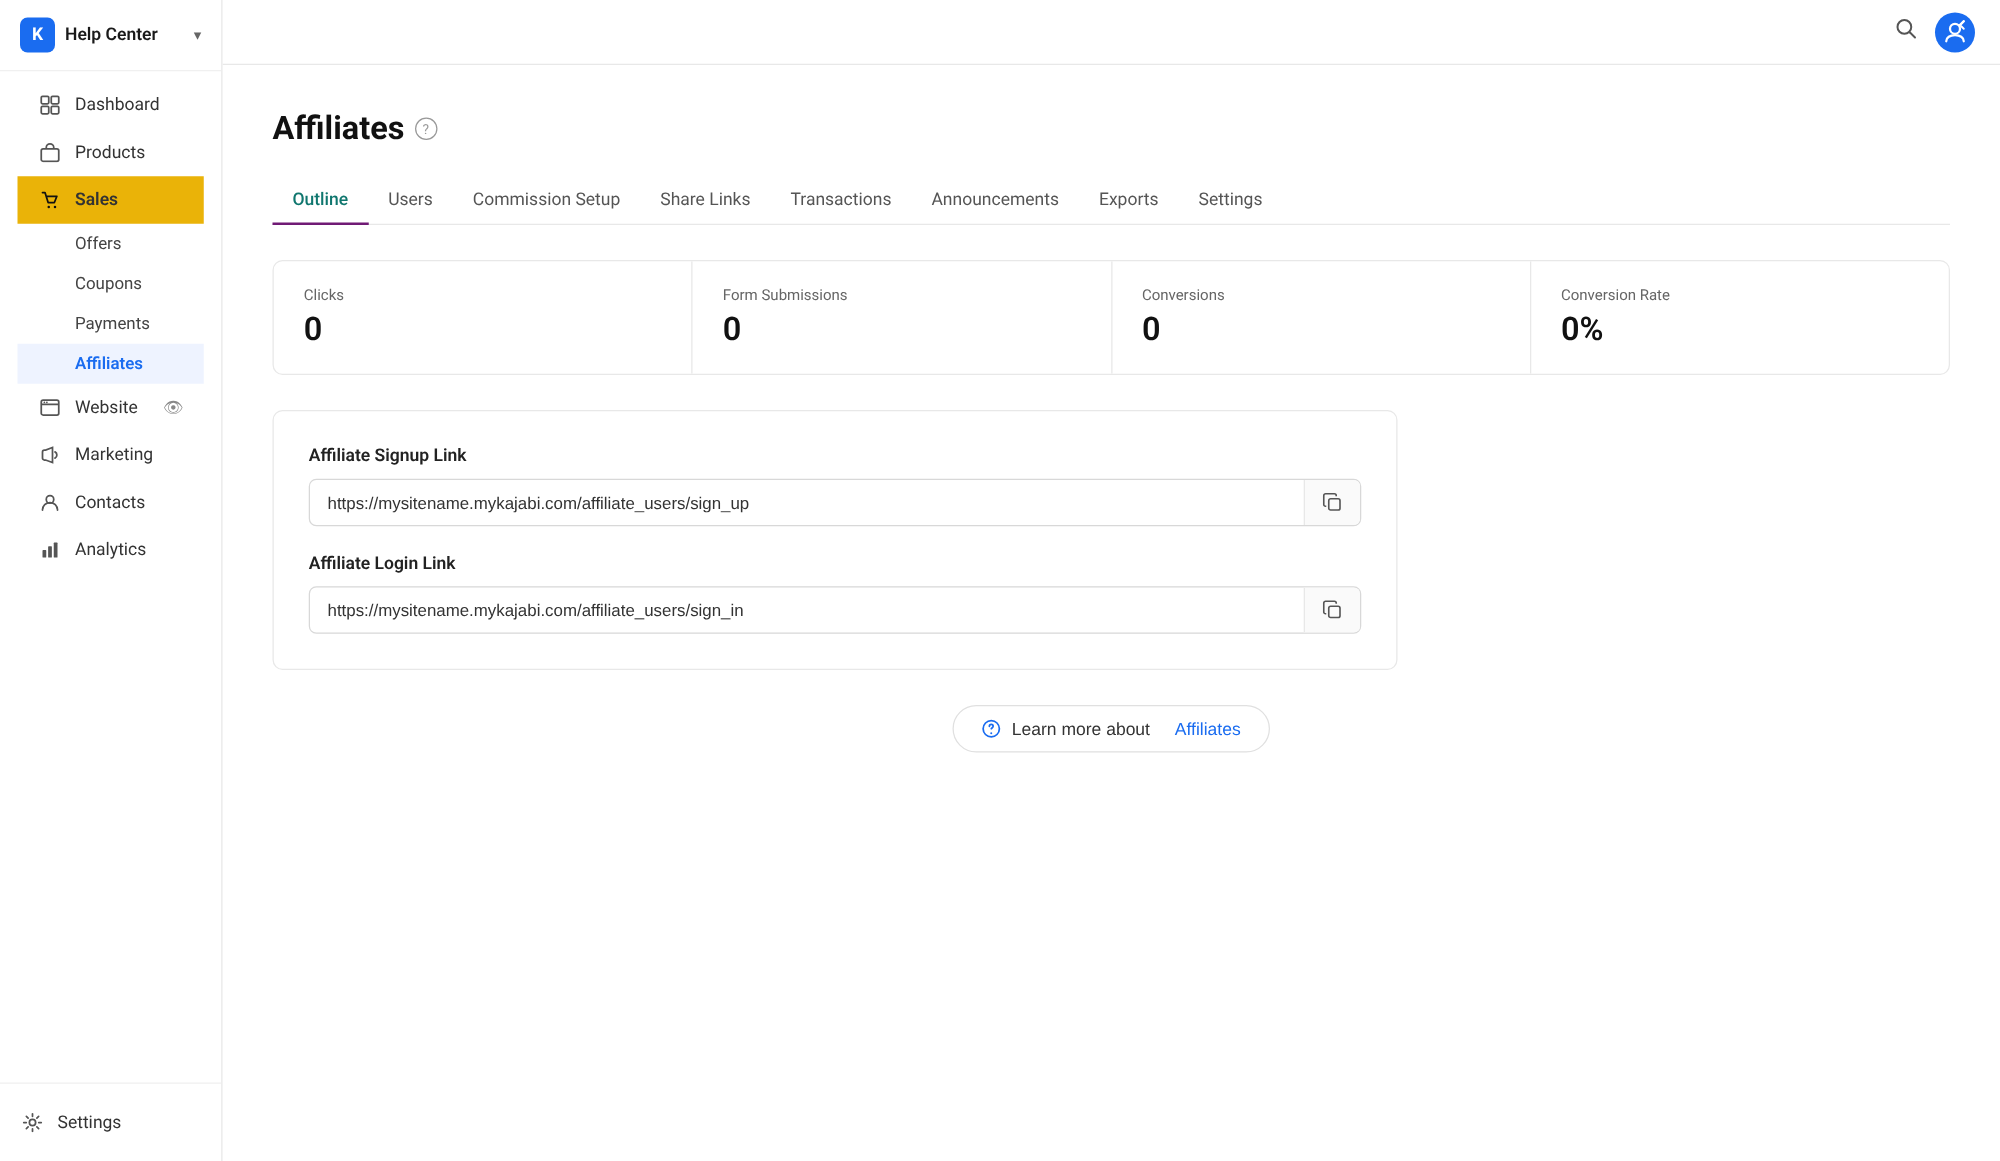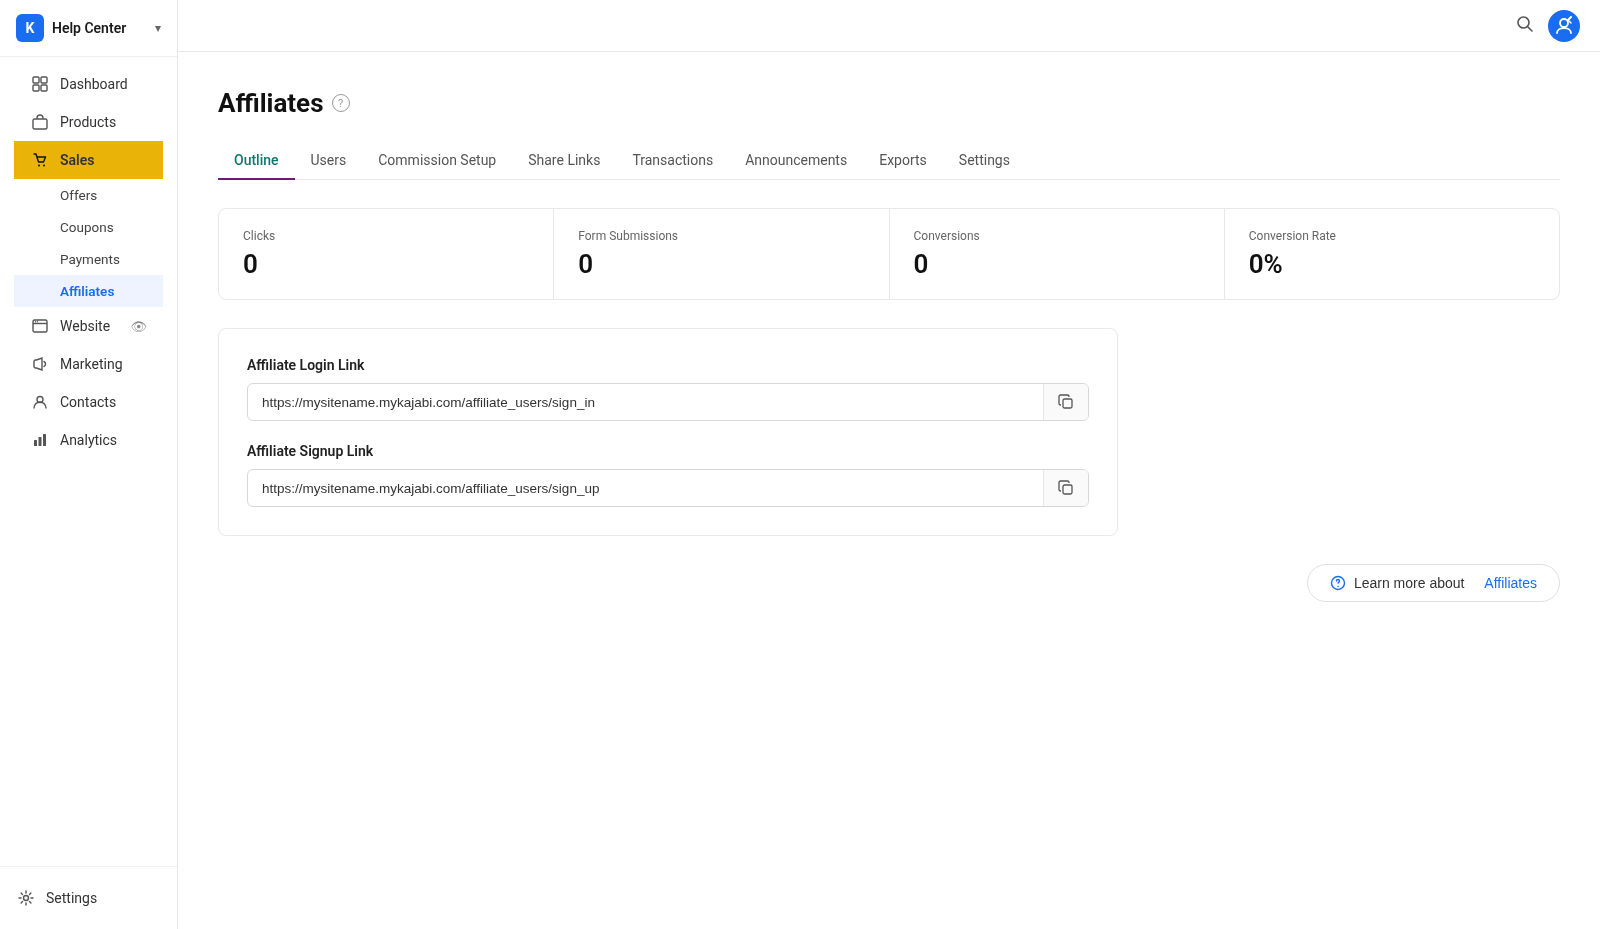--- a/index.html
+++ b/index.html
@@ -161,21 +161,21 @@
     .copy-btn {
       padding: 10px 14px;
       cursor: pointer; color: #555;
       border-left: 1px solid #e8e8e8;
       display: flex; align-items: center;
       background: #fafafa;
     }
 
     
     .learn-more-row {
-      display: flex; justify-content: flex-end; margin-top: 16px;
+      display: flex; justify-content: center; margin-top: 16px;
     }
     .learn-more-btn {
       display: flex; align-items: center; gap: 8px;
       padding: 10px 22px;
       border: 1px solid #e0e0e0;
       border-radius: 24px;
       font-size: 14px; color: #333;
       cursor: pointer;
       background: #fff;
     }
@@ -350,44 +350,44 @@
       </div>
       <div class="stat-card">
         <div class="stat-label">Conversion Rate</div>
         <div class="stat-value">0%</div>
       </div>
     </div>
 
     <div class="links-card">
 
       <div class="link-section">
+        <div class="link-label">Affiliate Signup Link</div>
+        <div class="link-input-row">
+          <input class="link-input" type="text" readonly="" value="https://mysitename.mykajabi.com/affiliate_users/sign_up" style="">
+          <div class="copy-btn" title="Copy">
+            <svg width="16" height="16" viewBox="0 0 16 16" fill="none">
+              <rect x="5" y="5" width="9" height="9" rx="1.5" stroke="#555" stroke-width="1.3"></rect>
+              <path d="M3 11H2.5A1.5 1.5 0 011 9.5v-7A1.5 1.5 0 012.5 1h7A1.5 1.5 0 0111 2.5V3" stroke="#555" stroke-width="1.3"></path>
+            </svg>
+          </div>
+        </div>
+      </div>
+
+      <div class="link-section">
         <div class="link-label">Affiliate Login Link</div>
         <div class="link-input-row">
           <input class="link-input" type="text" readonly="" value="https://mysitename.mykajabi.com/affiliate_users/sign_in" style="">
           <div class="copy-btn" title="Copy">
             <svg width="16" height="16" viewBox="0 0 16 16" fill="none">
               <rect x="5" y="5" width="9" height="9" rx="1.5" stroke="#555" stroke-width="1.3"></rect>
               <path d="M3 11H2.5A1.5 1.5 0 011 9.5v-7A1.5 1.5 0 012.5 1h7A1.5 1.5 0 0111 2.5V3" stroke="#555" stroke-width="1.3"></path>
             </svg>
           </div>
         </div>
       </div>
-
-      <div class="link-section">
-        <div class="link-label">Affiliate Signup Link</div>
-        <div class="link-input-row">
-          <input class="link-input" type="text" readonly="" value="https://mysitename.mykajabi.com/affiliate_users/sign_up" style="">
-          <div class="copy-btn" title="Copy">
-            <svg width="16" height="16" viewBox="0 0 16 16" fill="none">
-              <rect x="5" y="5" width="9" height="9" rx="1.5" stroke="#555" stroke-width="1.3"></rect>
-              <path d="M3 11H2.5A1.5 1.5 0 011 9.5v-7A1.5 1.5 0 012.5 1h7A1.5 1.5 0 0111 2.5V3" stroke="#555" stroke-width="1.3"></path>
-            </svg>
-          </div>
-        </div>
-      </div>
     </div>
 
     <div class="learn-more-row">
       <button class="learn-more-btn">
         <svg width="16" height="16" viewBox="0 0 16 16" fill="none">
           <circle cx="8" cy="8" r="6.5" stroke="#1a6cf0" stroke-width="1.4"></circle>
           <path d="M6.5 6c0-1 .7-1.5 1.5-1.5s1.5.7 1.5 1.5c0 1-1 1.5-1.5 2" stroke="#1a6cf0" stroke-width="1.4" stroke-linecap="round"></path>
           <circle cx="8" cy="11.5" r="0.8" fill="#1a6cf0"></circle>
         </svg>
         <span>Learn more about</span>&nbsp;<span class="link-text">Affiliates</span>

